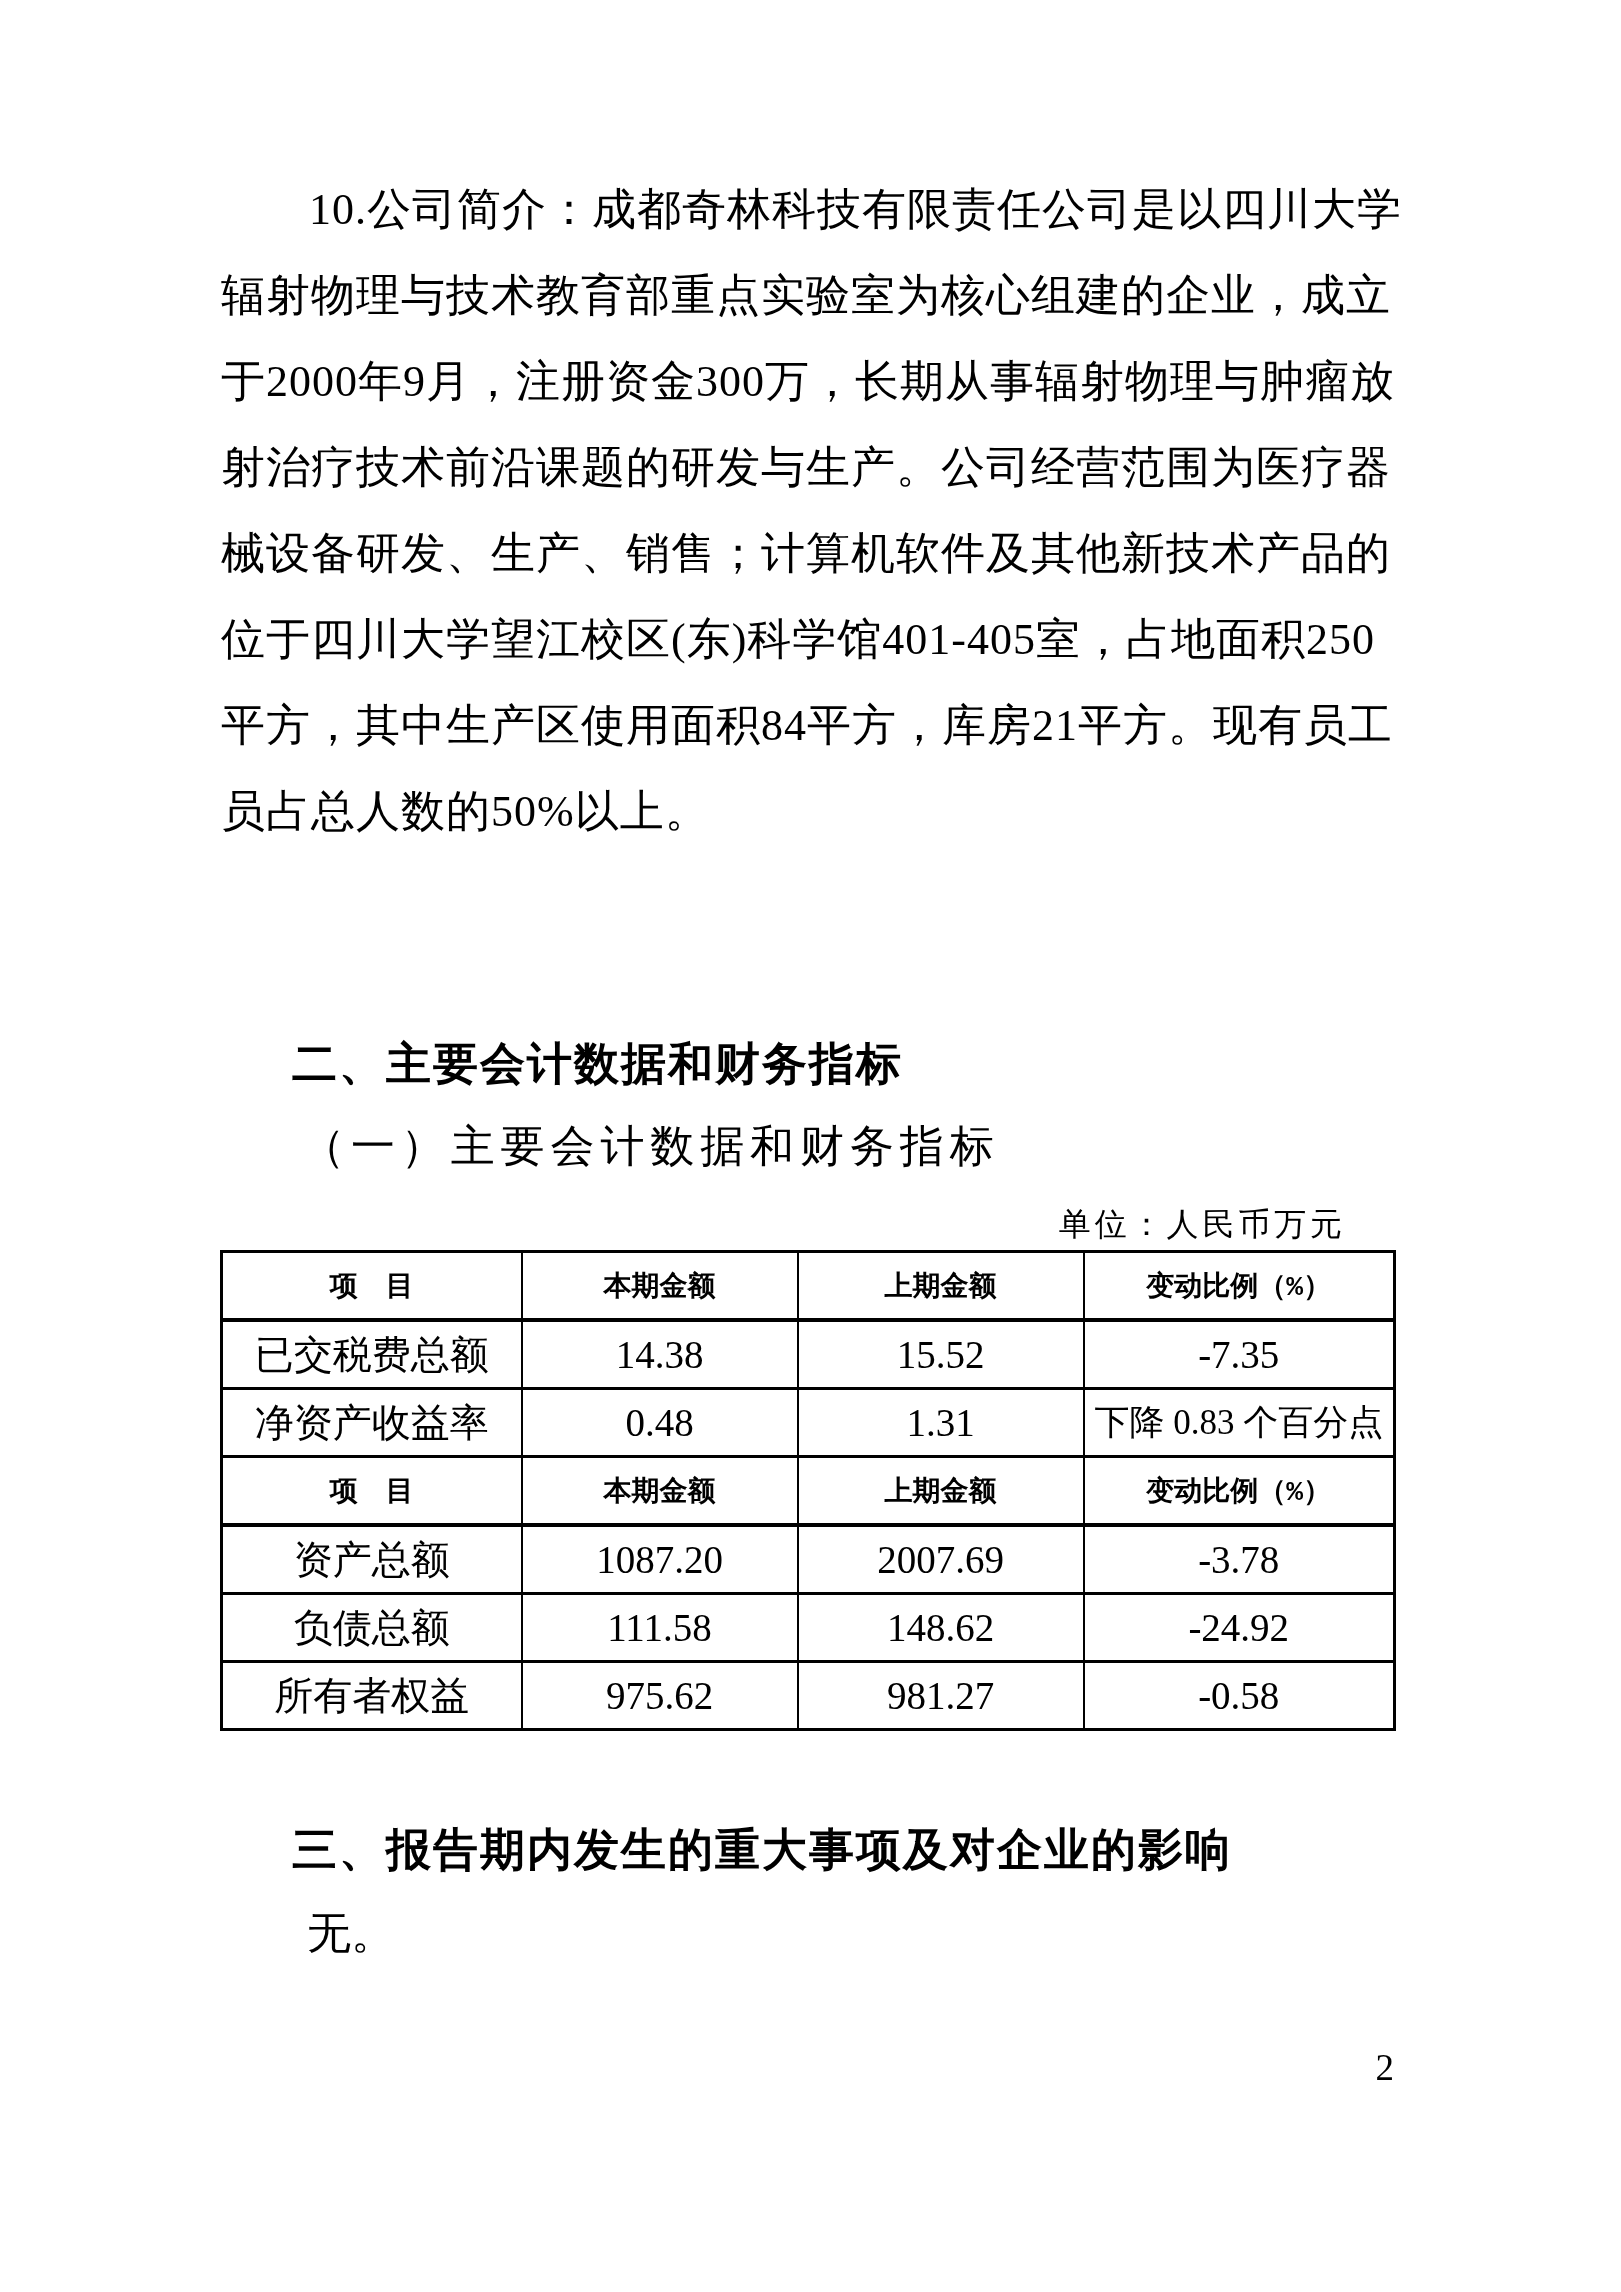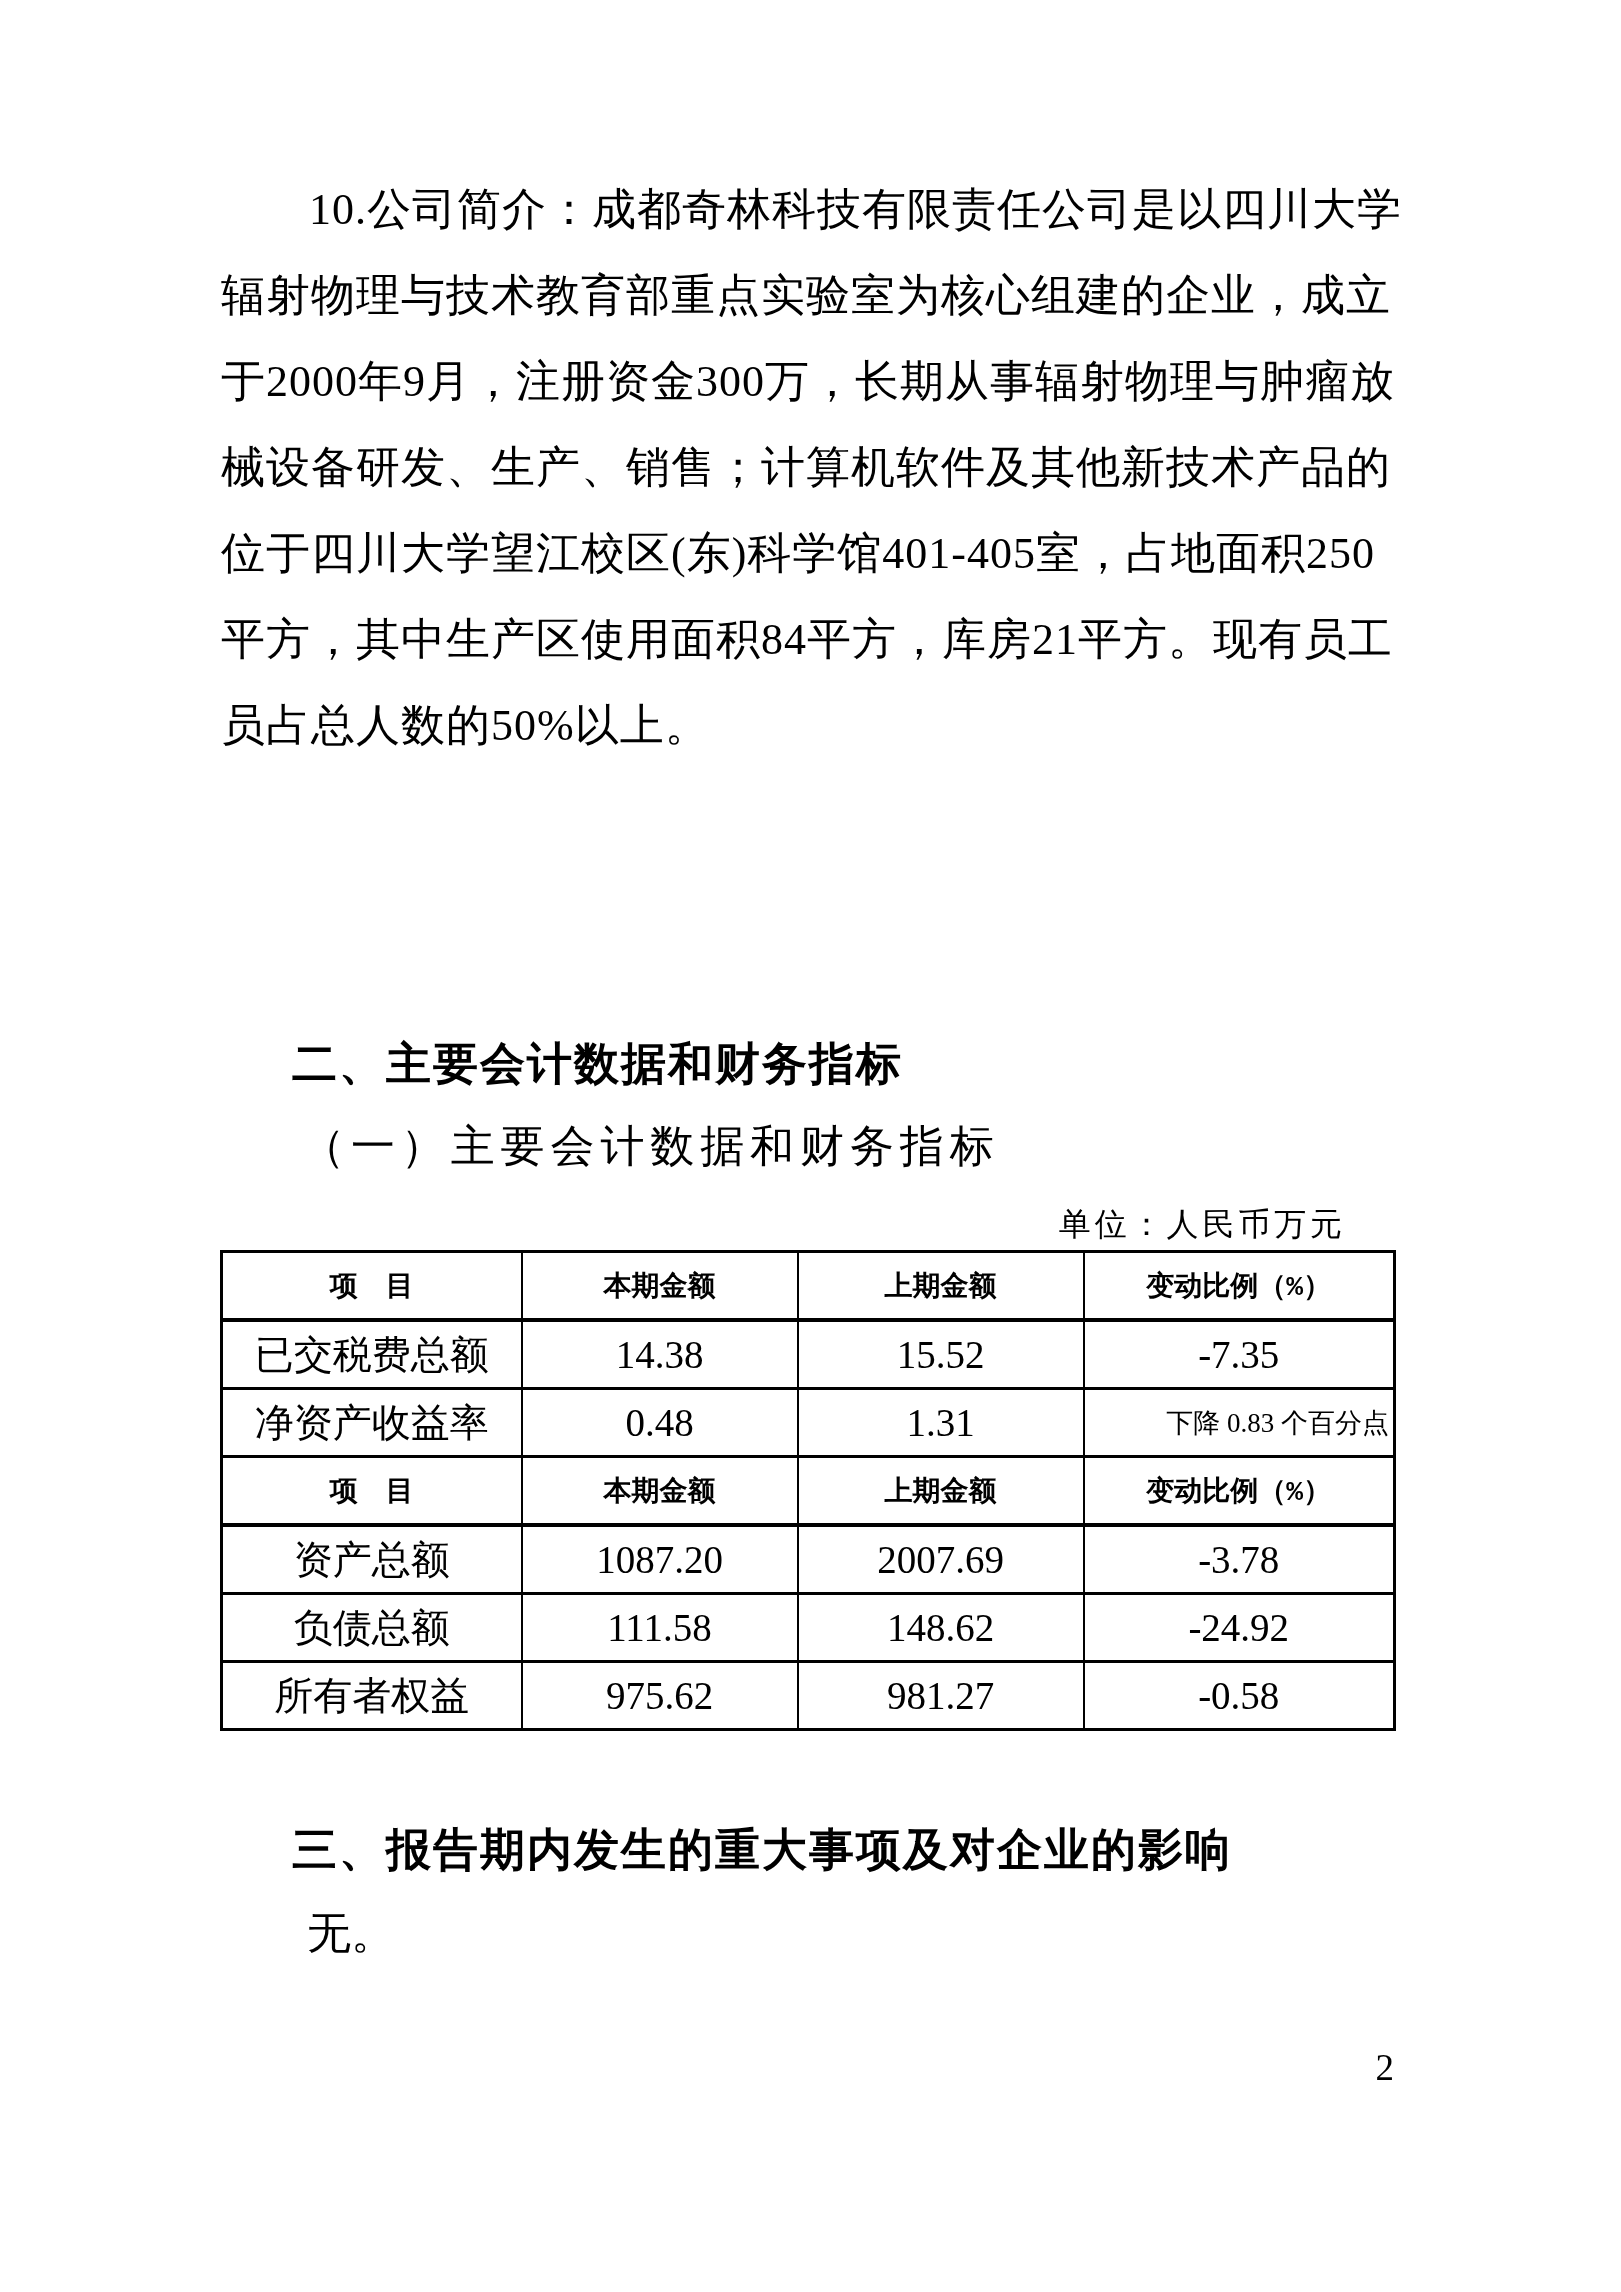--- a/index.html
+++ b/index.html
@@ -104,23 +104,22 @@
     padding: 0 3.9px;
     overflow: hidden;
   }
   table.fin tr.hrow td {
     font-family: Liberation Mono, monospace;
     font-weight: 700;
     font-size: 28px;
     border-bottom-width: 4.9px;
   }
   table.fin td.small {
-    font-size: 27px;
+    font-size: 35px;
     letter-spacing: 0;
-    text-align: right;
   }
 
   
   .none-body {
     position: absolute;
     top: 1905px;
     left: 221px;
     width: 1172px;
     padding-left: 86px;
     font-size: 44px;
@@ -140,20 +139,21 @@
 </style>
 </head>
 <body>
 
 <div class="page">
 
   <div class="intro">
     <div class="pline first">10.公司简介：成都奇林科技有限责任公司是以四川大学</div>
     <div class="pline">辐射物理与技术教育部重点实验室为核心组建的企业，成立</div>
     <div class="pline">于2000年9月，注册资金300万，长期从事辐射物理与肿瘤放</div>
+    <div class="pline">射治疗技术前沿课题的研发与生产。公司经营范围为医疗器</div>
     <div class="pline">械设备研发、生产、销售；计算机软件及其他新技术产品的</div>
     <div class="pline">位于四川大学望江校区(东)科学馆401-405室，占地面积250</div>
     <div class="pline">平方，其中生产区使用面积84平方，库房21平方。现有员工</div>
     <div class="pline last">员占总人数的50%以上。</div>
   </div>
 
   <div class="h-bold h2-heading">二、主要会计数据和财务指标</div>
 
   <div class="subheading">（一）主要会计数据和财务指标</div>
 

